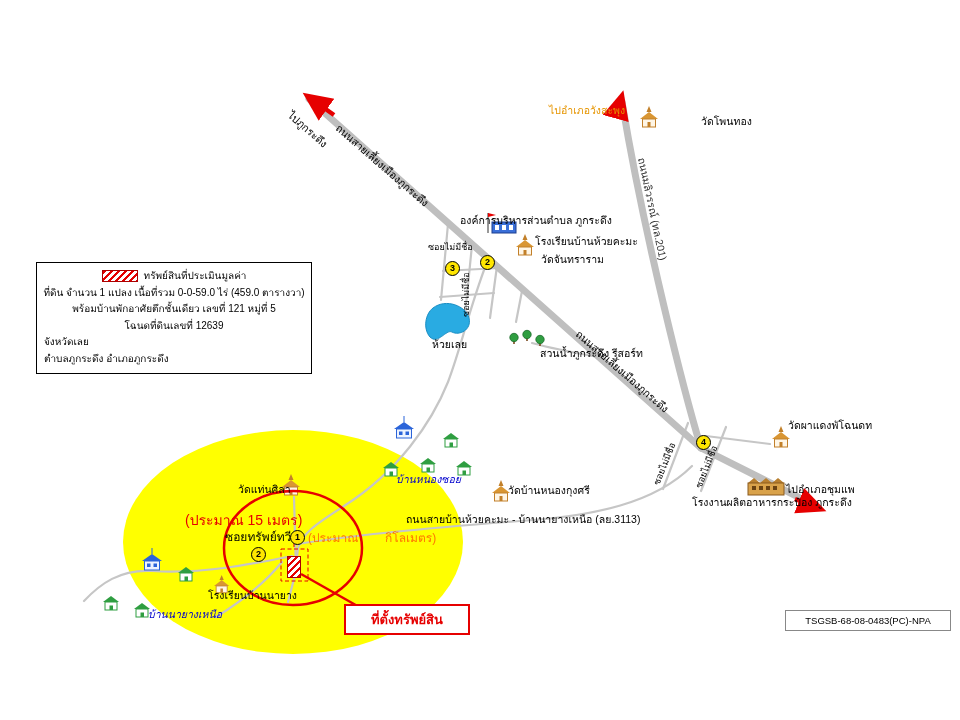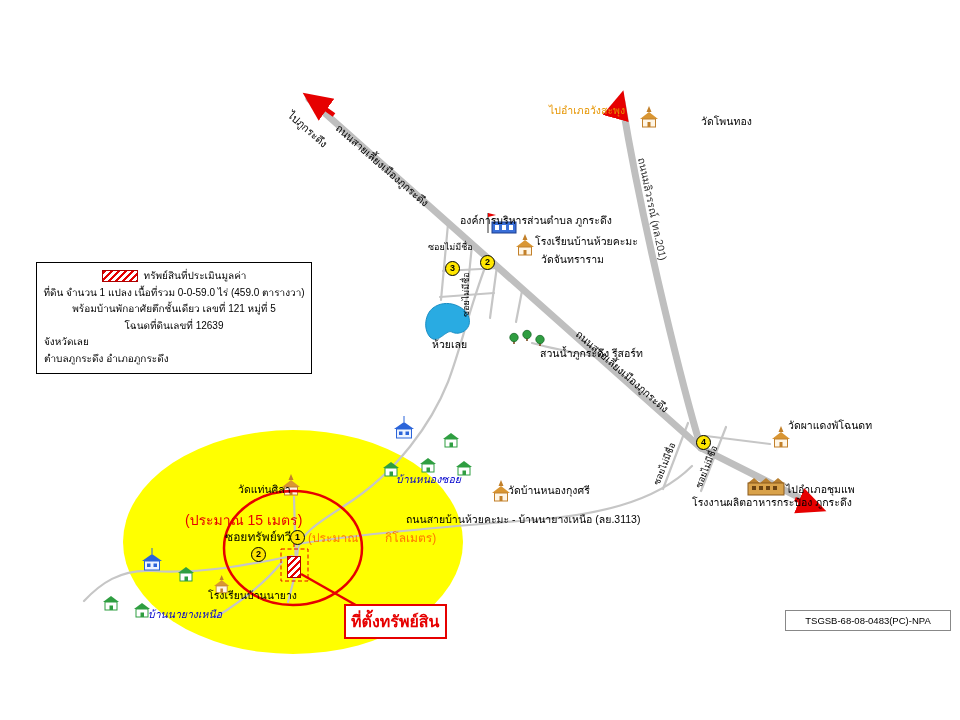--- a/index.html
+++ b/index.html
@@ -18,21 +18,21 @@
          color:#000;z-index:4;}
   .hatch{background:repeating-linear-gradient(135deg,#e60000 0 2.5px,#ffffff 2.5px 5px);
          border:1px solid #aa0000;}
   #property-marker{position:absolute;left:287px;top:556px;width:12px;height:20px;z-index:4;}
   #legend-box{position:absolute;left:36px;top:262px;width:264px;border:1.5px solid #000;
               background:#fff;padding:5px 5px 6px 5px;font-size:10px;line-height:16.5px;z-index:3;}
   #legend-box .cline{text-align:center;}
   #legend-box .lline{text-align:left;padding-left:2px;}
   #legend-box .swatch{display:inline-block;width:34px;height:10px;vertical-align:middle;margin-right:6px;}
   #callout-box{position:absolute;left:344px;top:604px;border:2px solid #e60000;background:#fff;
-               color:#e60000;font-weight:bold;font-size:16px;padding:3px 5px;z-index:5;}
+               color:#e60000;font-weight:bold;font-size:13px;padding:3px 25px;z-index:5;}
   #doc-box{position:absolute;left:785px;top:610px;width:164px;height:19px;border:1px solid #888;
            background:#fff;font-size:9.5px;line-height:19px;text-align:center;color:#000;z-index:5;}
 </style>
 </head>
 <body>
 
 <div id="stage">
 
   <svg id="map-svg" width="960" height="720" viewBox="0 0 960 720">
     <defs>

